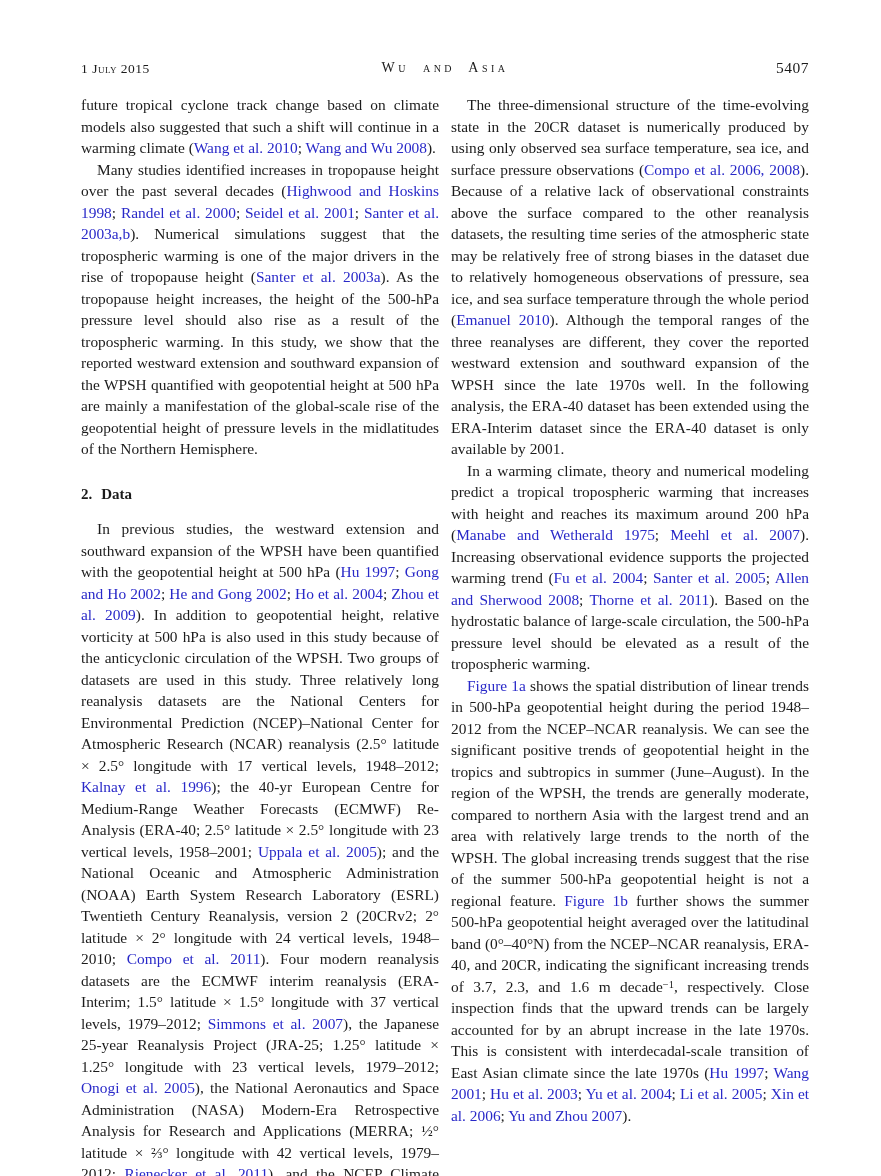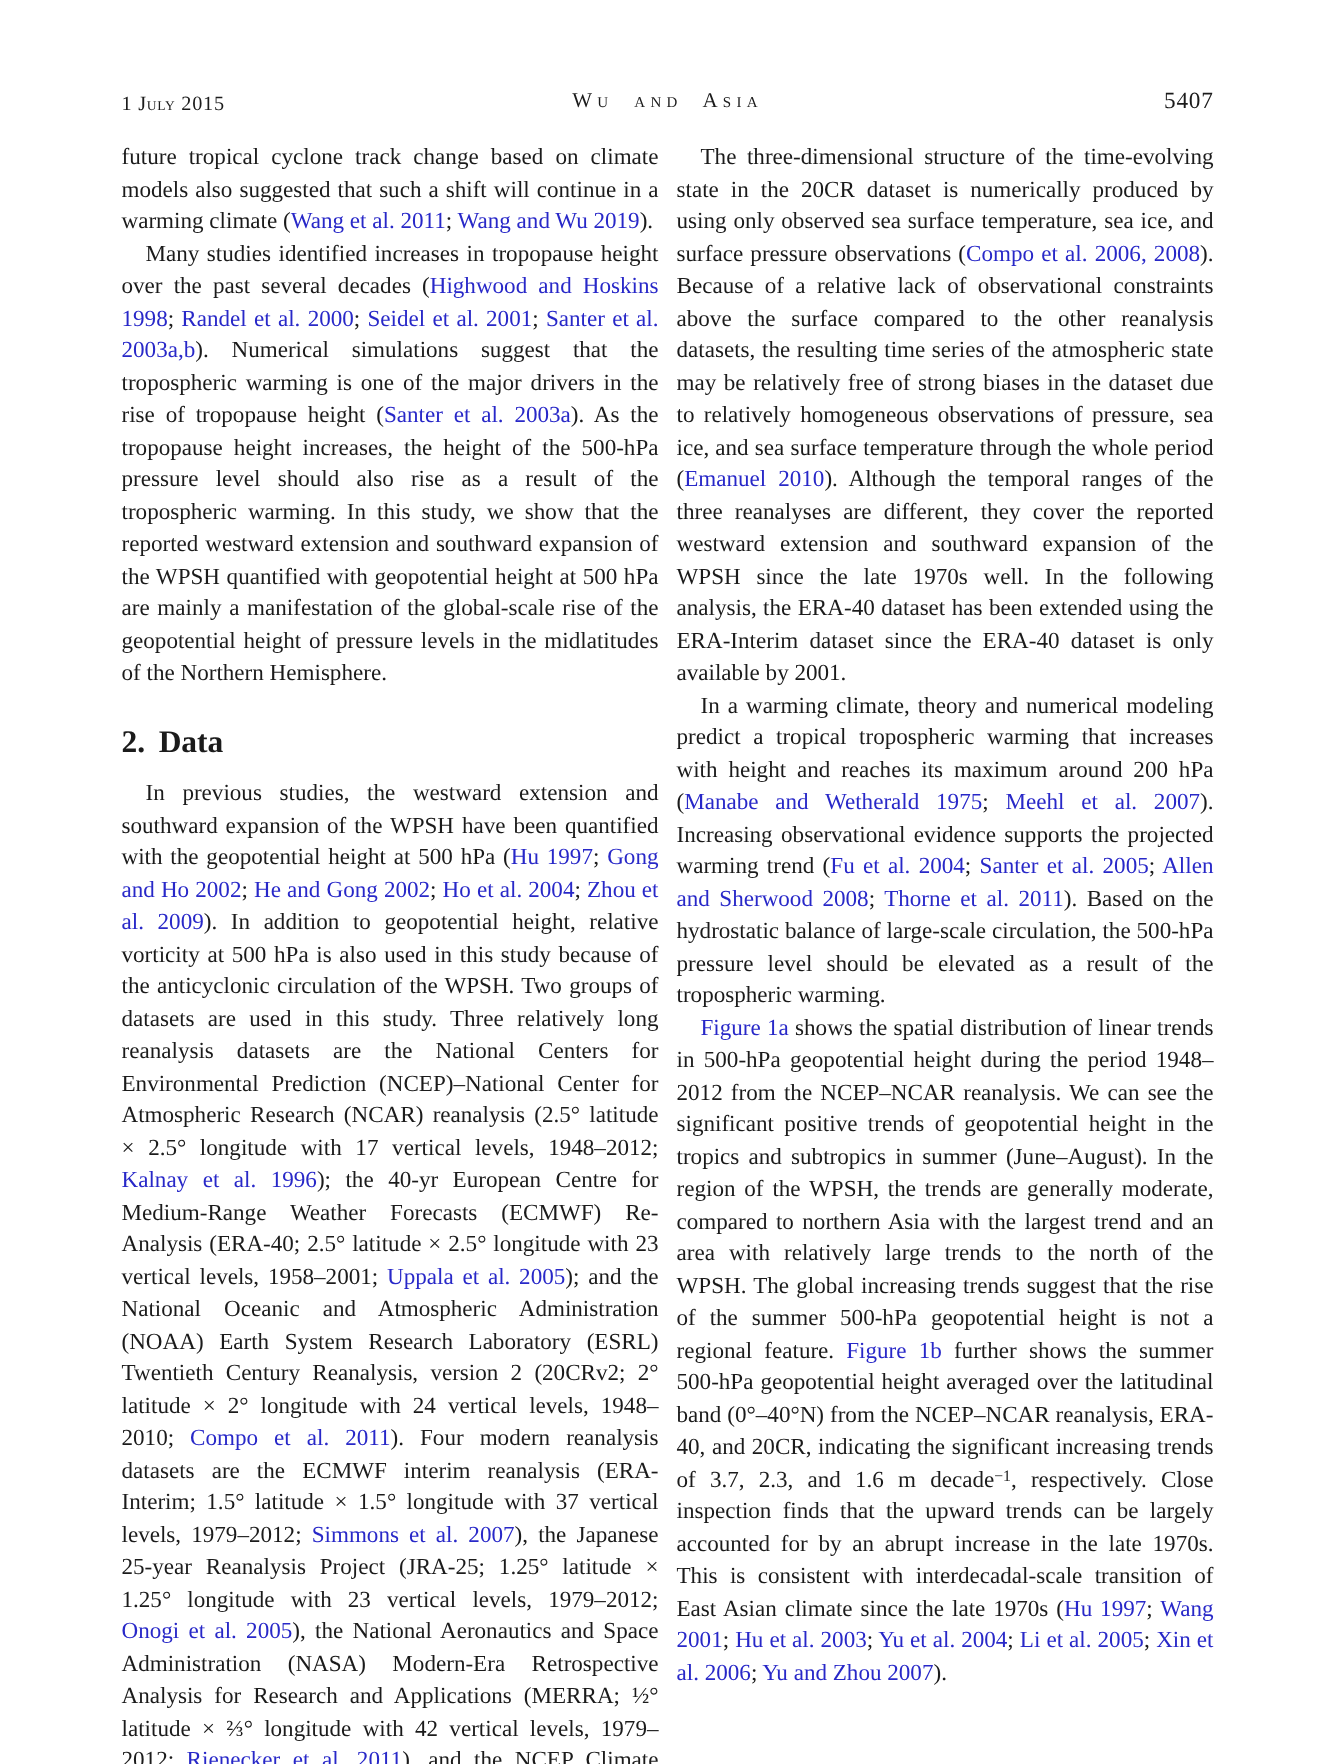--- a/index.html
+++ b/index.html
@@ -34,40 +34,40 @@
     display: flex; gap: 12px;
   }
   .col {
     width: 358px;
     font-size: 15.4px; line-height: 21.5px;
     text-align: justify;
   }
   .col p { margin: 0; }
   .col p.indent { text-indent: 16px; }
   .col h2 {
-    font-size: 21px; line-height: 21.5px;
+    font-size: 15px; line-height: 21.5px;
     margin: 24px 0 13px 0; font-weight: bold; text-align: left;
   }
   .h-num { margin-right: 9px; }
   sup { font-size: 10.5px; line-height: 0; vertical-align: 4px; }
   a.cite { color: var(--link, #2828c8); text-decoration: none; cursor: pointer; }
 </style>
 </head>
 <body>
 
 <div class="page" style="--bg: #ffffff; --text: #1b1b1b; --link: #2828c8;">
   <header class="running-header">
     <span class="rh-date">1 July 2015</span>
     <span class="rh-authors">Wu and Asia</span>
     <span class="rh-page">5407</span>
   </header>
 
   <main class="columns">
     <section class="col" id="col-left">
-        <p><span>future tropical cyclone track change based on climate models also suggested that such a shift will continue in a warming climate (</span><a class="cite">Wang et al. 2011</a><span>; </span><a class="cite">Wang and Wu 2019</a><span>).</span></p>
+        <p><span>future tropical cyclone track change based on climate models also suggested that such a shift will continue in a warming climate (</span><a class="cite">Wang et al. 2010</a><span>; </span><a class="cite">Wang and Wu 2008</a><span>).</span></p>
         <p class="indent"><span>Many studies identified increases in tropopause height over the past several decades (</span><a class="cite">Highwood and Hoskins 1998</a><span>; </span><a class="cite">Randel et al. 2000</a><span>; </span><a class="cite">Seidel et al. 2001</a><span>; </span><a class="cite">Santer et al. 2003a,b</a><span>). Numerical simulations suggest that the tropospheric warming is one of the major drivers in the rise of tropopause height (</span><a class="cite">Santer et al. 2003a</a><span>). As the tropopause height increases, the height of the 500-hPa pressure level should also rise as a result of the tropospheric warming. In this study, we show that the reported westward extension and southward expansion of the WPSH quantified with geopotential height at 500&nbsp;hPa are mainly a manifestation of the global-scale rise of the geopotential height of pressure levels in the midlatitudes of the Northern Hemisphere.</span></p>
         <h2><span class="h-num">2.</span><span>Data</span></h2>
         <p class="indent"><span>In previous studies, the westward extension and southward expansion of the WPSH have been quantified with the geopotential height at 500&nbsp;hPa (</span><a class="cite">Hu 1997</a><span>; </span><a class="cite">Gong and Ho 2002</a><span>; </span><a class="cite">He and Gong 2002</a><span>; </span><a class="cite">Ho et al. 2004</a><span>; </span><a class="cite">Zhou et al. 2009</a><span>). In addition to geopotential height, relative vorticity at 500&nbsp;hPa is also used in this study because of the anticyclonic circulation of the WPSH. Two groups of datasets are used in this study. Three relatively long reanalysis datasets are the National Centers for Environmental Prediction (NCEP)–National Center for Atmospheric Research (NCAR) reanalysis (2.5° latitude × 2.5° longitude with 17 vertical levels, 1948–2012; </span><a class="cite">Kalnay et al. 1996</a><span>); the 40-yr European Centre for Medium-Range Weather Forecasts (ECMWF) Re-Analysis (ERA-40; 2.5° latitude × 2.5° longitude with 23 vertical levels, 1958–2001; </span><a class="cite">Uppala et al. 2005</a><span>); and the National Oceanic and Atmospheric Administration (NOAA) Earth System Research Laboratory (ESRL) Twentieth Century Reanalysis, version 2 (20CRv2; 2° latitude × 2° longitude with 24 vertical levels, 1948–2010; </span><a class="cite">Compo et al. 2011</a><span>). Four modern reanalysis datasets are the ECMWF interim reanalysis (ERA-Interim; 1.5° latitude × 1.5° longitude with 37 vertical levels, 1979–2012; </span><a class="cite">Simmons et al. 2007</a><span>), the Japanese 25-year Reanalysis Project (JRA-25; 1.25° latitude × 1.25° longitude with 23 vertical levels, 1979–2012; </span><a class="cite">Onogi et al. 2005</a><span>), the National Aeronautics and Space Administration (NASA) Modern-Era Retrospective Analysis for Research and Applications (MERRA; ½° latitude × ⅔° longitude with 42 vertical levels, 1979–2012; </span><a class="cite">Rienecker et al. 2011</a><span>), and the NCEP Climate Forecast System Reanalysis (CFSR; 0.5° latitude × 0.5° longitude with 64 levels, 1979–2009; </span></p>
       </section>
     <section class="col" id="col-right">
         <p class="indent"><span>The three-dimensional structure of the time-evolving state in the 20CR dataset is numerically produced by using only observed sea surface temperature, sea ice, and surface pressure observations (</span><a class="cite">Compo et al. 2006, 2008</a><span>). Because of a relative lack of observational constraints above the surface compared to the other reanalysis datasets, the resulting time series of the atmospheric state may be relatively free of strong biases in the dataset due to relatively homogeneous observations of pressure, sea ice, and sea surface temperature through the whole period (</span><a class="cite">Emanuel 2010</a><span>). Although the temporal ranges of the three reanalyses are different, they cover the reported westward extension and southward expansion of the WPSH since the late 1970s well. In the following analysis, the ERA-40 dataset has been extended using the ERA-Interim dataset since the ERA-40 dataset is only available by 2001.</span></p>
         <p class="indent"><span>In a warming climate, theory and numerical modeling predict a tropical tropospheric warming that increases with height and reaches its maximum around 200&nbsp;hPa (</span><a class="cite">Manabe and Wetherald 1975</a><span>; </span><a class="cite">Meehl et al. 2007</a><span>). Increasing observational evidence supports the projected warming trend (</span><a class="cite">Fu et al. 2004</a><span>; </span><a class="cite">Santer et al. 2005</a><span>; </span><a class="cite">Allen and Sherwood 2008</a><span>; </span><a class="cite">Thorne et al. 2011</a><span>). Based on the hydrostatic balance of large-scale circulation, the 500-hPa pressure level should be elevated as a result of the tropospheric warming.</span></p>
         <p class="indent"><a class="cite">Figure 1a</a><span> shows the spatial distribution of linear trends in 500-hPa geopotential height during the period 1948–2012 from the NCEP–NCAR reanalysis. We can see the significant positive trends of geopotential height in the tropics and subtropics in summer (June–August). In the region of the WPSH, the trends are generally moderate, compared to northern Asia with the largest trend and an area with relatively large trends to the north of the WPSH. The global increasing trends suggest that the rise of the summer 500-hPa geopotential height is not a regional feature. </span><a class="cite">Figure 1b</a><span> further shows the summer 500-hPa geopotential height averaged over the latitudinal band (0°–40°N) from the NCEP–NCAR reanalysis, ERA-40, and 20CR, indicating the significant increasing trends of 3.7, 2.3, and 1.6&nbsp;m&nbsp;decade</span><sup>−1</sup><span>, respectively. Close inspection finds that the upward trends can be largely accounted for by an abrupt increase in the late 1970s. This is consistent with interdecadal-scale transition of East Asian climate since the late 1970s (</span><a class="cite">Hu 1997</a><span>; </span><a class="cite">Wang 2001</a><span>; </span><a class="cite">Hu et al. 2003</a><span>; </span><a class="cite">Yu et al. 2004</a><span>; </span><a class="cite">Li et al. 2005</a><span>; </span><a class="cite">Xin et al. 2006</a><span>; </span><a class="cite">Yu and Zhou 2007</a><span>).</span></p>
       </section>
   </main>

